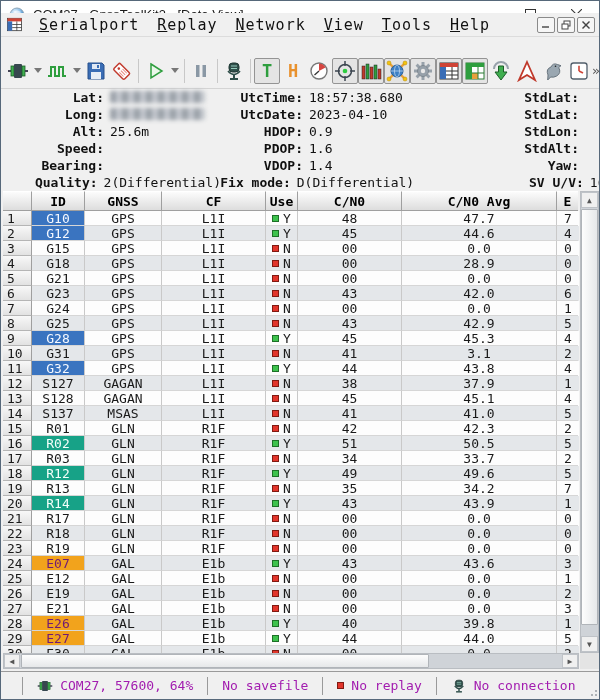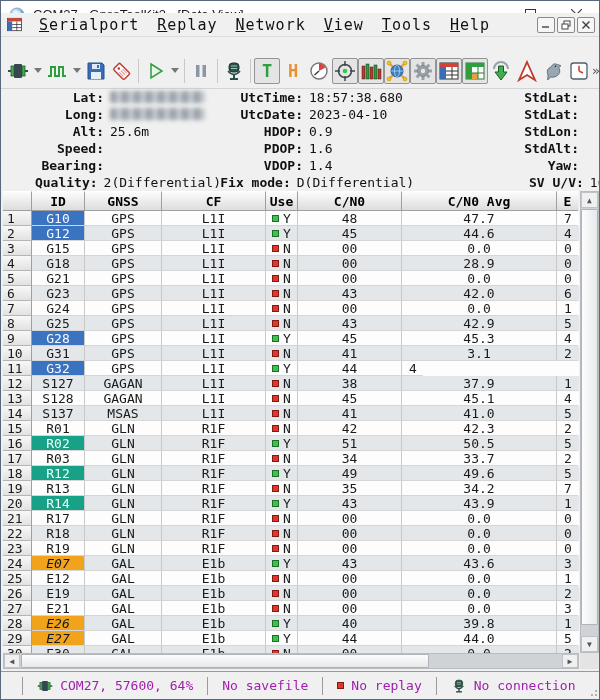--- a/index.html
+++ b/index.html
@@ -52,21 +52,21 @@
   .tbody { position:absolute; left:0; top:20px; width:576px; height:442px; overflow:hidden; background:#fff; }
   .trow { display:flex; height:15px; background:#fdfdfd; }
   .trow.alt { background:#e4e7ea; }
   .tc { font-size:13px; line-height:15px; text-align:center; border-right:1px solid #c9c9c9; border-bottom:1px solid #d6d6d6; overflow:hidden; white-space:nowrap; color:#1a1a1a; }
   .tc.gut { width:29px; background:linear-gradient(#f8f8f8,#e2e2e2); border-right:1px solid #9f9f9f; border-bottom:1px solid #b5b5b5; text-align:left; padding-left:4px; }
   .tc.id { width:53px; } .tc.gnss { width:77px; } .tc.cf { width:104px; }
   .tc.use { width:32px; display:flex; align-items:center; justify-content:center; gap:4px; }
   .tc.cn0 { width:104px; } .tc.avg { width:155px; } .tc.el { width:21px; border-right:none; text-align:left; padding-left:7px; }
   .tc.id.hl-blue { background:#3a74c0; color:#f6f9ff; }
   .tc.id.hl-teal { background:#17a287; color:#f4fffb; }
-  .tc.id.hl-orange { background:#f2a31c; color:#0f172a;font-style:italic; }
+  .tc.id.hl-orange { background:#f2a31c; color:#701a75; }
   .sq { width:7px; height:7px; display:inline-block; flex:0 0 7px; }
   .sq.g { background:#3dc24d; border:1px solid #1d6f27; }
   .sq.n { background:#e2352b; border:1px solid #801a12; }
 
   
   .vscroll { position:absolute; left:577px; top:0; width:19px; height:462px; background:#cfd3d8; border:1px solid #b9bdc2; }
   .sbtn { position:absolute; left:0; width:17px; height:16px; background:#f0f0f0; border:1px solid #bfc3c8; color:#555; font-size:8px; text-align:center; line-height:15px; }
   .vscroll .up { top:0; } .vscroll .down { bottom:0; }
   .vthumb { position:absolute; left:0; top:17px; width:17px; height:416px; background:linear-gradient(90deg,#fdfdfd,#e6e8ea); border:1px solid #b0b4b9; border-radius:1px; }
   .hscroll { position:absolute; left:0; top:462px; width:576px; height:16px; background:#cfd3d8; border:1px solid #b9bdc2; }
@@ -497,20 +497,21 @@
           <div class="tc avg">3.1</div>
           <div class="tc el">2</div>
         </div>
         <div class="trow">
           <div class="tc gut">11</div>
           <div class="tc id hl-blue">G32</div>
           <div class="tc gnss">GPS</div>
           <div class="tc cf">L1I</div>
           <div class="tc use"><span class="sq g"></span>Y</div>
           <div class="tc cn0">44</div>
+          <div class="tc avg">43.8</div>
           <div class="tc el">4</div>
         </div>
         <div class="trow alt">
           <div class="tc gut">12</div>
           <div class="tc id">S127</div>
           <div class="tc gnss">GAGAN</div>
           <div class="tc cf">L1I</div>
           <div class="tc use"><span class="sq n"></span>N</div>
           <div class="tc cn0">38</div>
           <div class="tc avg">37.9</div>

